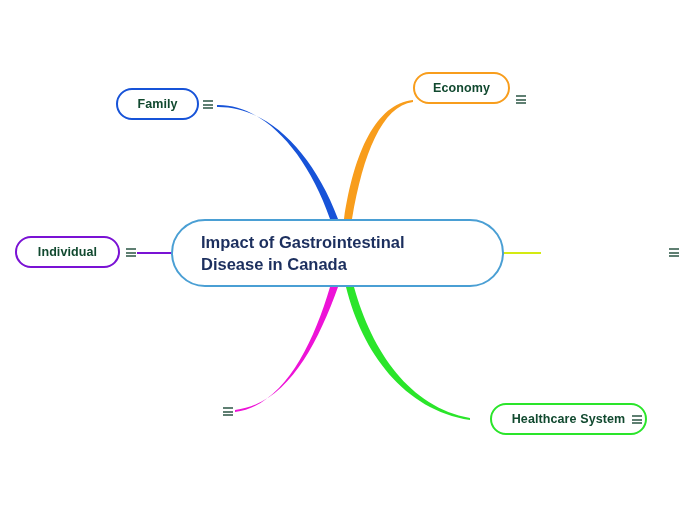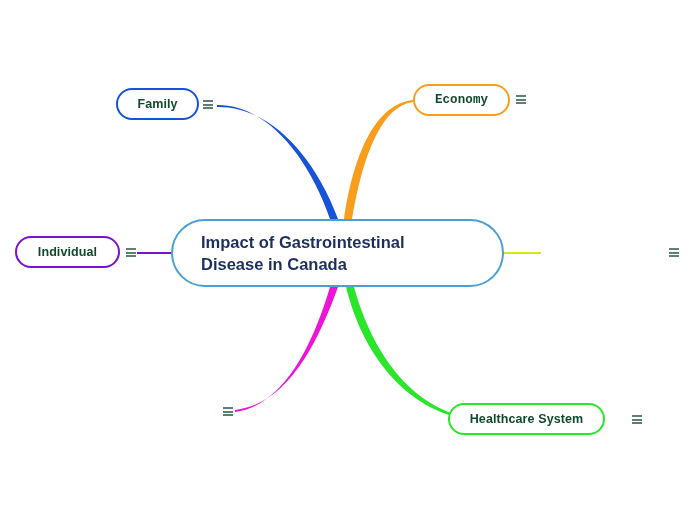--- a/index.html
+++ b/index.html
@@ -69,25 +69,25 @@
   }
 
   
   .branch-node {
     border-width: 2px;
     border-radius: 16px;
     height: 32px;
   }
 
   #node-family       { left: 116px; top: 88px;  width: 83px;  border-color: #1753d8; border-radius: 16px; }
-  #node-economy      { left: 413px; top: 84px;  width: 97px;  border-color: #f89d1c; border-radius: 16px; font-family: Liberation Mono, monospace; }
+  #node-economy      { left: 413px; top: 72px;  width: 97px;  border-color: #f89d1c; border-radius: 16px; }
   #node-individual   { left: 15px;  top: 236px; width: 105px; border-color: #7a12d4; border-radius: 16px; }
   #node-employment   { left: 541px; top: 236px; width: 125px; border-color: #d4ea12; border-radius: 16px; }
   #node-media        { left: 136px; top: 395px; width: 83px;  border-color: #ed13d7; border-radius: 16px; }
-  #node-healthcare   { left: 448px; top: 403px; width: 157px; border-color: #2ae52a; border-radius: 16px; }
+  #node-healthcare   { left: 490px; top: 403px; width: 157px; border-color: #2ae52a; border-radius: 16px; }
 
   
   .menu-icon {
     position: absolute;
     width: 10px;
     height: 9px;
     display: flex;
     flex-direction: column;
     justify-content: space-between;
   }

